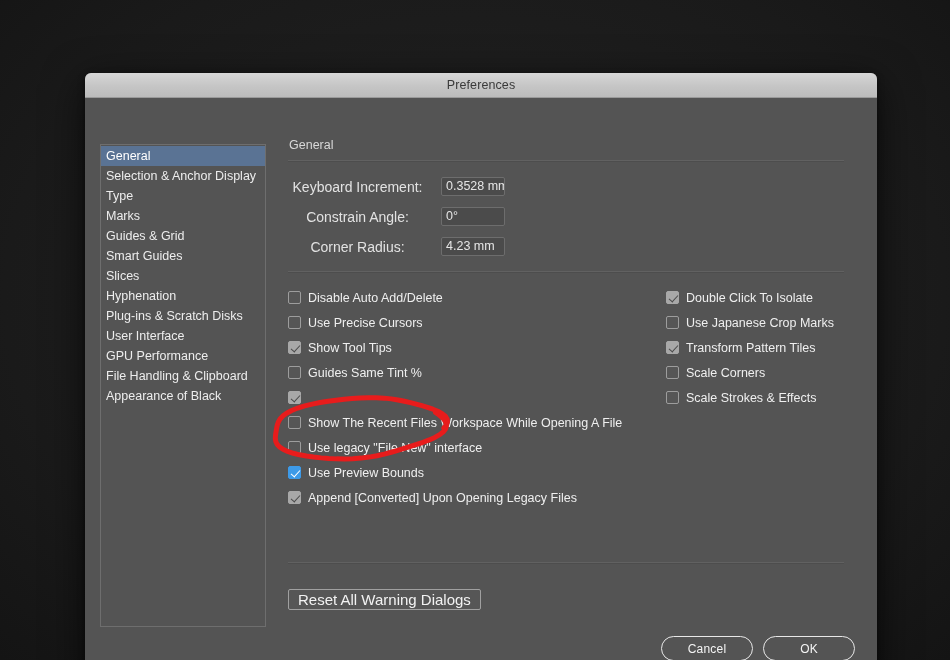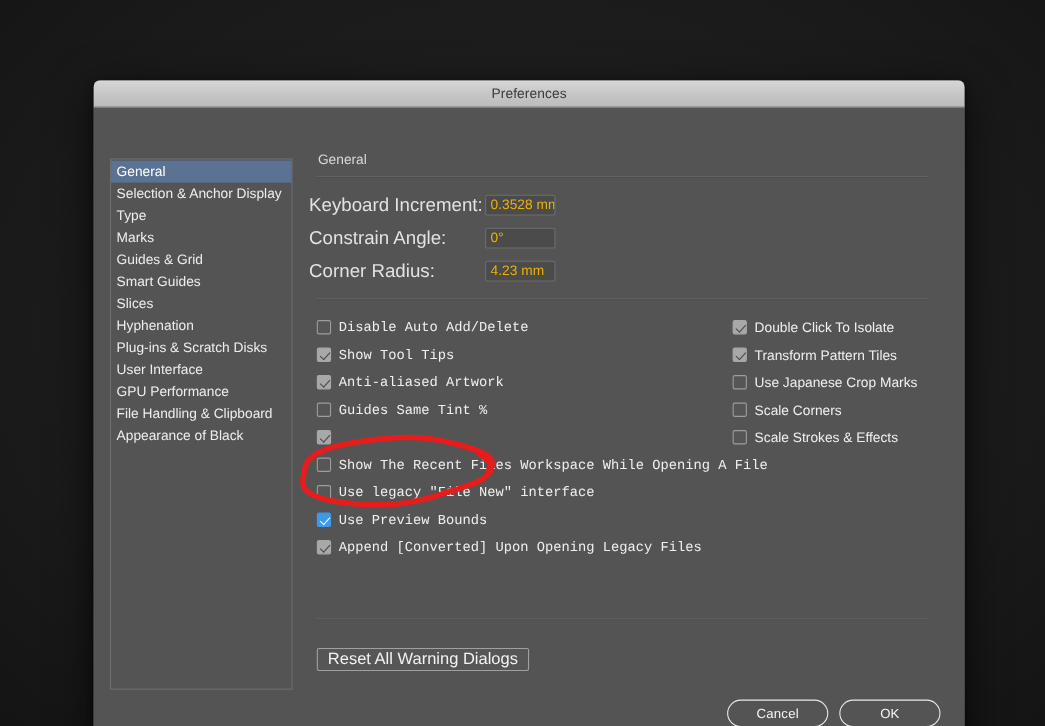--- a/index.html
+++ b/index.html
@@ -93,50 +93,50 @@
   
   .fields { margin-top: 14px; }
   .field-row {
     display: flex;
     align-items: center;
     height: 21px;
     margin-bottom: 9px;
   }
   .field-label {
     width: 153px;
-    text-align: left;
-    font-size: 17px;
+    text-align: center;
+    font-size: 14px;
     color: #e2e2e2;
     padding-right: 7px;
     white-space: nowrap;
   }
   .field-input {
     height: 19px;
     background: #4b4b4b;
     border: 1px solid #6d6d6d;
     border-radius: 2px;
     box-sizing: border-box;
-    color: #eab308;
+    color: #e5e5e5;
     font-size: 12.5px;
     font-family: "Liberation Sans", sans-serif;
     padding: 0 4px;
     line-height: 17px;
     overflow: hidden;
     white-space: nowrap;
   }
   .fi-keyboard { width: 64px; }
   .fi-angle    { width: 64px; }
   .fi-corner   { width: 64px; }
 
   
   .checks {
     position: relative;
     margin-top: 12px;
   }
-  .check-col-left  { position: absolute; left: 7px; top: 0; width: 400px; font-family: Liberation Mono, monospace; }
+  .check-col-left  { position: absolute; left: 7px; top: 0; width: 400px; }
   .check-col-right { position: absolute; left: 385px; top: 0; width: 200px; }
   .check-row {
     display: flex;
     align-items: center;
     height: 25px;
     white-space: nowrap;
   }
   .cbox {
     width: 13px; height: 13px;
     box-sizing: border-box;
@@ -272,26 +272,26 @@
 
         <div class="hr" style="margin-top:14px;"></div>
 
         <div class="checks" style="height:330px;">
           <div class="check-col-left" id="checks-left">
               <div class="check-row">
                 <span class="cbox off"></span>
                 <span class="check-label">Disable Auto Add/Delete</span>
               </div>
               <div class="check-row">
+                <span class="cbox off"></span>
+                <span class="check-label">Use Precise Cursors</span>
+              </div>
+              <div class="check-row">
                 <span class="cbox on"></span>
                 <span class="check-label">Show Tool Tips</span>
-              </div>
-              <div class="check-row">
-                <span class="cbox on"></span>
-                <span class="check-label">Anti-aliased Artwork</span>
               </div>
               <div class="check-row">
                 <span class="cbox off"></span>
                 <span class="check-label">Guides Same Tint %</span>
               </div>
               <div class="check-row">
                 <span class="cbox on"></span>
               </div>
               <div class="check-row">
                 <span class="cbox off"></span>
@@ -309,26 +309,26 @@
                 <span class="cbox on"></span>
                 <span class="check-label">Append [Converted] Upon Opening Legacy Files</span>
               </div>
             </div>
           <div class="check-col-right" id="checks-right">
               <div class="check-row">
                 <span class="cbox on"></span>
                 <span class="check-label">Double Click To Isolate</span>
               </div>
               <div class="check-row">
+                <span class="cbox off"></span>
+                <span class="check-label">Use Japanese Crop Marks</span>
+              </div>
+              <div class="check-row">
                 <span class="cbox on"></span>
                 <span class="check-label">Transform Pattern Tiles</span>
-              </div>
-              <div class="check-row">
-                <span class="cbox off"></span>
-                <span class="check-label">Use Japanese Crop Marks</span>
               </div>
               <div class="check-row">
                 <span class="cbox off"></span>
                 <span class="check-label">Scale Corners</span>
               </div>
               <div class="check-row">
                 <span class="cbox off"></span>
                 <span class="check-label">Scale Strokes &amp; Effects</span>
               </div>
             </div>

